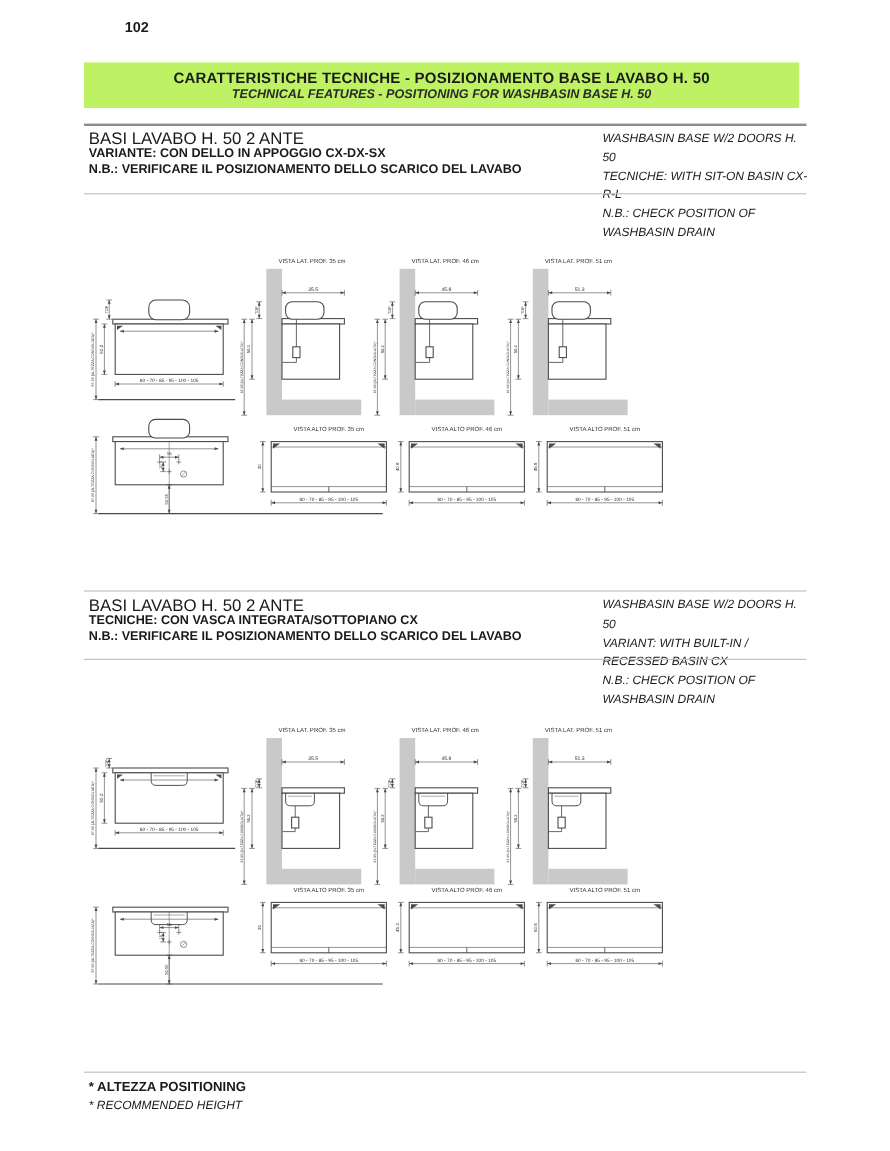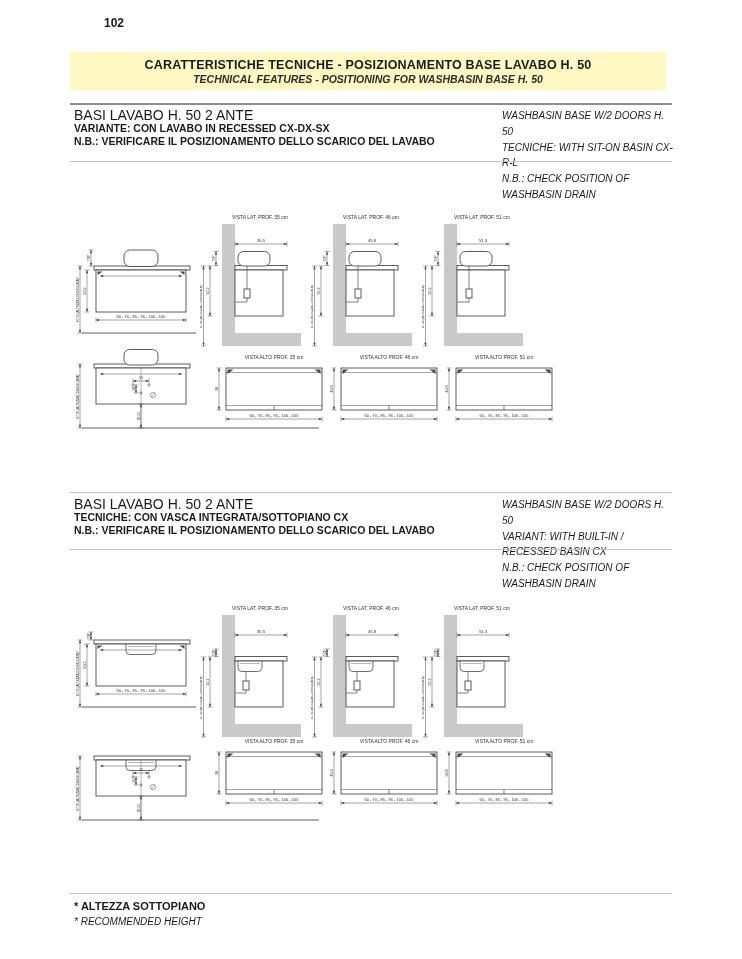--- a/index.html
+++ b/index.html
@@ -1,21 +1,21 @@
 <!DOCTYPE html>
 <html><head>
 <meta charset="utf-8">
 <style>
   html,body{margin:0;padding:0;}
   body{
     width:742px;height:959px;background:#ffffff;position:relative;
     font-family:"Liberation Sans", sans-serif;color:#1a1a1a;overflow:hidden;
   }
   .page-num{position:absolute;left:104px;top:16px;font-size:12px;font-weight:bold;}
-  .band{position:absolute;left:70px;top:52px;width:596px;height:38px;background:#fef9c3;text-align:center;}
+  .band{position:absolute;left:70px;top:52px;width:596px;height:38px;background:#bef264;text-align:center;}
   .band-title{padding-top:6px;font-size:12.5px;font-weight:bold;letter-spacing:.2px;}
   .band-sub{font-size:10.5px;font-style:italic;color:#2b2b2b;margin-top:1px;font-weight:bold;}
   .hr{position:absolute;height:1px;background:#c2c2c2;}
   .hr-dark{height:2px;background:#8d8d8d;}
   .sec-it{position:absolute;left:74px;width:410px;}
   .sec-it .l1{font-size:14px;line-height:13px;}
   .sec-it .l2{font-size:10.5px;font-weight:bold;line-height:13px;}
   .sec-en{position:absolute;left:502px;width:175px;font-style:italic;}
   .sec-en div{font-size:10px;line-height:15.8px;}
   .fig{position:absolute;}
@@ -33,21 +33,21 @@
 
   <div class="band">
     <div class="band-title">CARATTERISTICHE TECNICHE - POSIZIONAMENTO BASE LAVABO H. 50</div>
     <div class="band-sub">TECHNICAL FEATURES - POSITIONING FOR WASHBASIN BASE H. 50</div>
   </div>
 
   <div class="hr hr-dark" style="left:70px;top:103px;width:602px;"></div>
 
   <div class="sec-it" style="top:109px;">
     <div class="l1">BASI LAVABO H. 50 2 ANTE</div>
-    <div class="l2">VARIANTE: CON LAVABO IN RECESSED CX-DX-SX</div>
+    <div class="l2">VARIANTE: CON DELLO IN APPOGGIO CX-DX-SX</div>
     <div class="l2">N.B.: VERIFICARE IL POSIZIONAMENTO DELLO SCARICO DEL LAVABO</div>
   </div>
   <div class="sec-en" style="top:108px;">
     <div>WASHBASIN BASE W/2 DOORS H. 50</div>
     <div>TECNICHE: WITH SIT-ON BASIN CX-R-L</div>
     <div>N.B.: CHECK POSITION OF WASHBASIN DRAIN</div>
   </div>
   <div class="hr" style="left:70px;top:161px;width:602px;"></div>
 
   <div class="fig" style="left:74px;top:240px;">
@@ -597,17 +597,17 @@
         <line x1="110" y1="64.6" x2="110" y2="69.4" stroke="#4a4a4a" stroke-width="0.5"></line>
         <path d="M14 67 l3.2 -1.2 v2.4 z" fill="#4a4a4a"></path>
         <path d="M110 67 l-3.2 -1.2 v2.4 z" fill="#4a4a4a"></path>
         <text x="62" y="65.4" font-size="4" fill="#2e2e2e" text-anchor="middle">60 - 70 - 85 - 95 - 100 - 105</text>
       </svg>
     </div>
 
   <div class="hr" style="left:70px;top:893px;width:602px;"></div>
 
   <div class="footer">
-    <div class="f1">* ALTEZZA SOTTOPIANO</div>
+    <div class="f1">* ALTEZZA POSITIONING</div>
     <div class="f2">* RECOMMENDED HEIGHT</div>
   </div>
 
 </div>
 
 </body></html>

